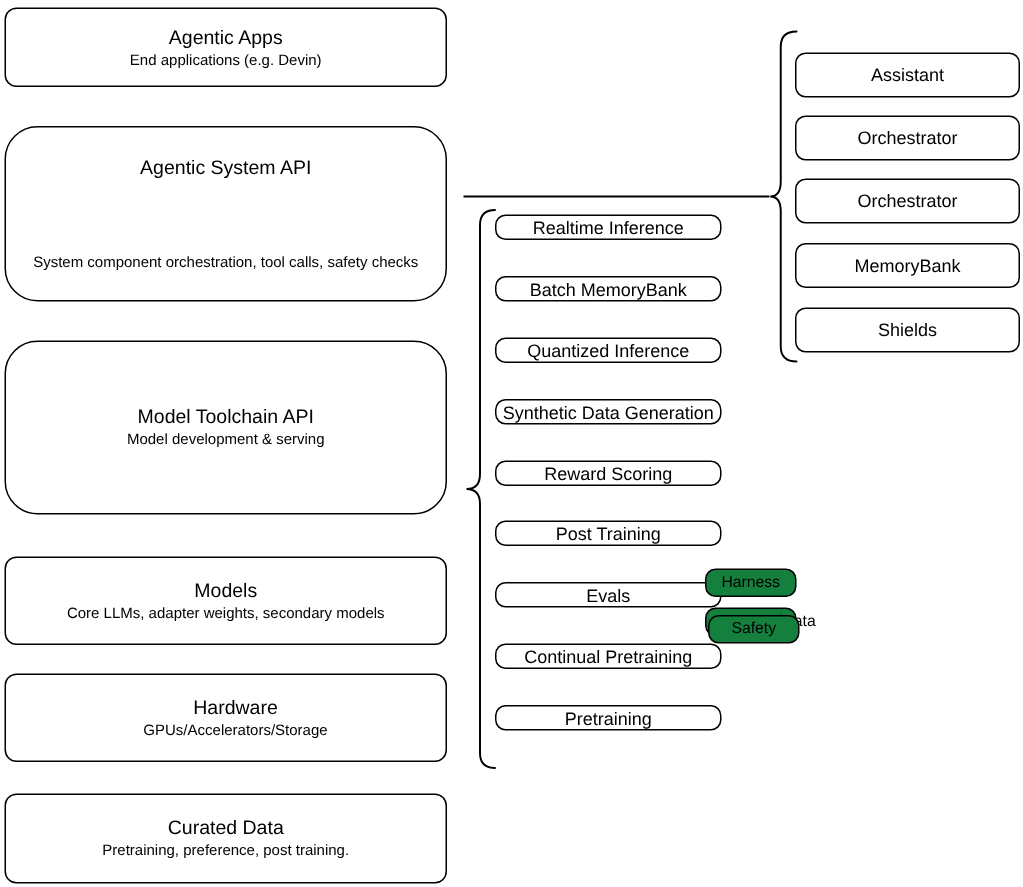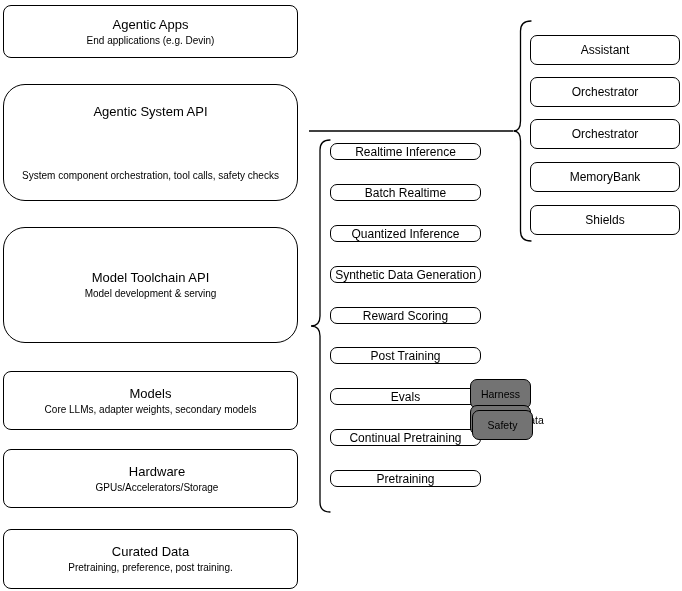--- a/index.html
+++ b/index.html
@@ -31,22 +31,22 @@
   .mid {
     left: 330px; width: 151px; height: 17px;
     border-radius: 7px; font-size: 12px;
   }
   .right-box {
     left: 530px; width: 150px; height: 30px;
     border-radius: 7px; font-size: 12px;
   }
   .pill {
     position: absolute;
-    left: 470px; width: 61px; height: 30px;
-    background: #737373;
+    left: 470px; width: 61px; height: 19px;
+    background: #15803d;
     border: 1px solid #000000;
     border-radius: 7px;
     box-sizing: border-box;
     display: flex;
     align-items: center;
     justify-content: center;
     font-size: 10.5px;
     line-height: 11px;
     z-index: 3;
   }
@@ -93,21 +93,21 @@
     <div class="title">Hardware</div>
     <div class="subtitle">GPUs/Accelerators/Storage</div>
   </div>
 
   <div class="box layer r-small" style="top:529px; height:60px;">
     <div class="title">Curated Data</div>
     <div class="subtitle">Pretraining, preference, post training.</div>
   </div>
 
   <div class="box mid" style="top:143px;">Realtime Inference</div>
-  <div class="box mid" style="top:184px;">Batch Realtime</div>
+  <div class="box mid" style="top:184px;">Batch MemoryBank</div>
   <div class="box mid" style="top:225px;">Quantized Inference</div>
   <div class="box mid" style="top:266px;">Synthetic Data Generation</div>
   <div class="box mid" style="top:307px;">Reward Scoring</div>
   <div class="box mid" style="top:347px;">Post Training</div>
   <div class="box mid" style="top:388px;">Evals</div>
   <div class="box mid" style="top:429px;">Continual Pretraining</div>
   <div class="box mid" style="top:470px;">Pretraining</div>
 
   <div class="pill" style="top:379px;">Harness</div>
   <div class="pill" style="top:405px;padding-left:44px;">EvalData</div>

